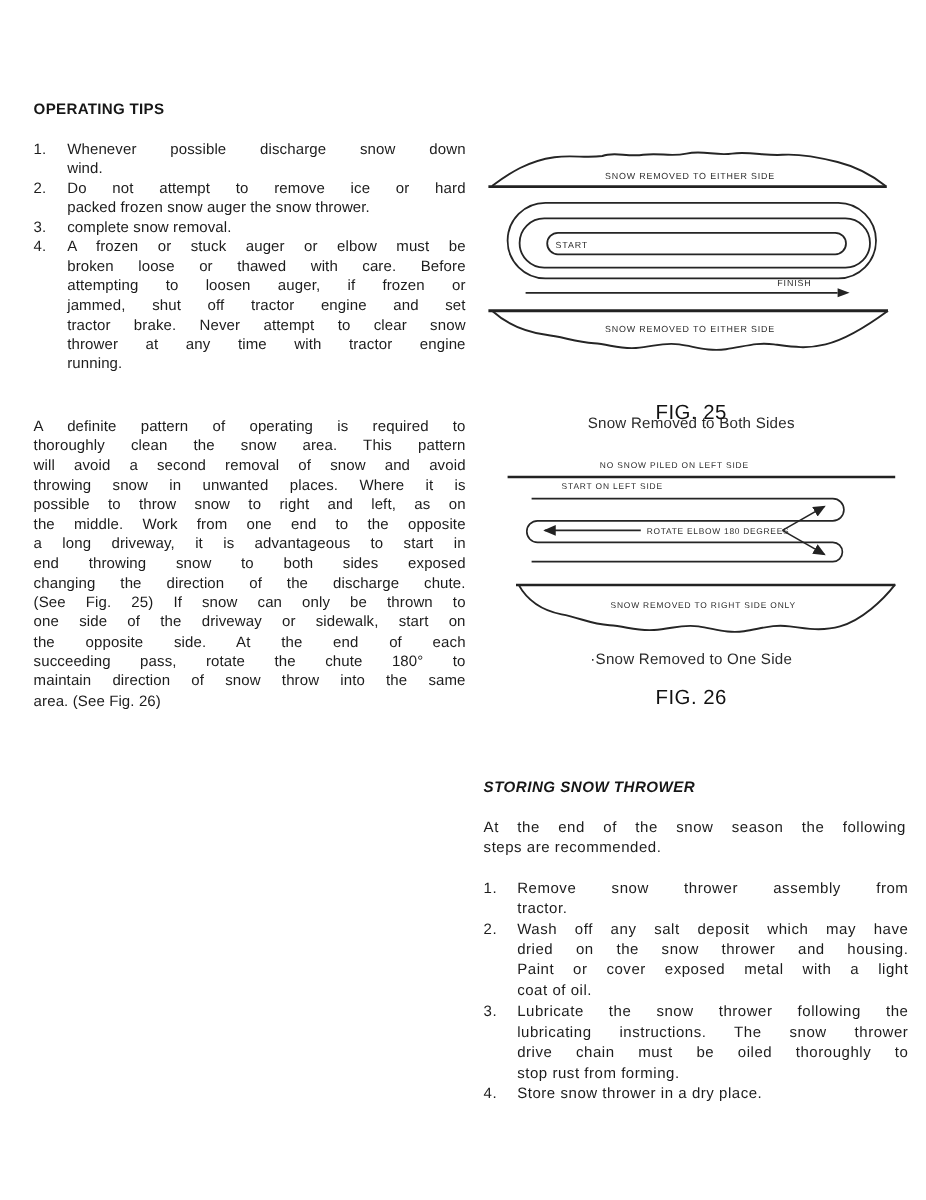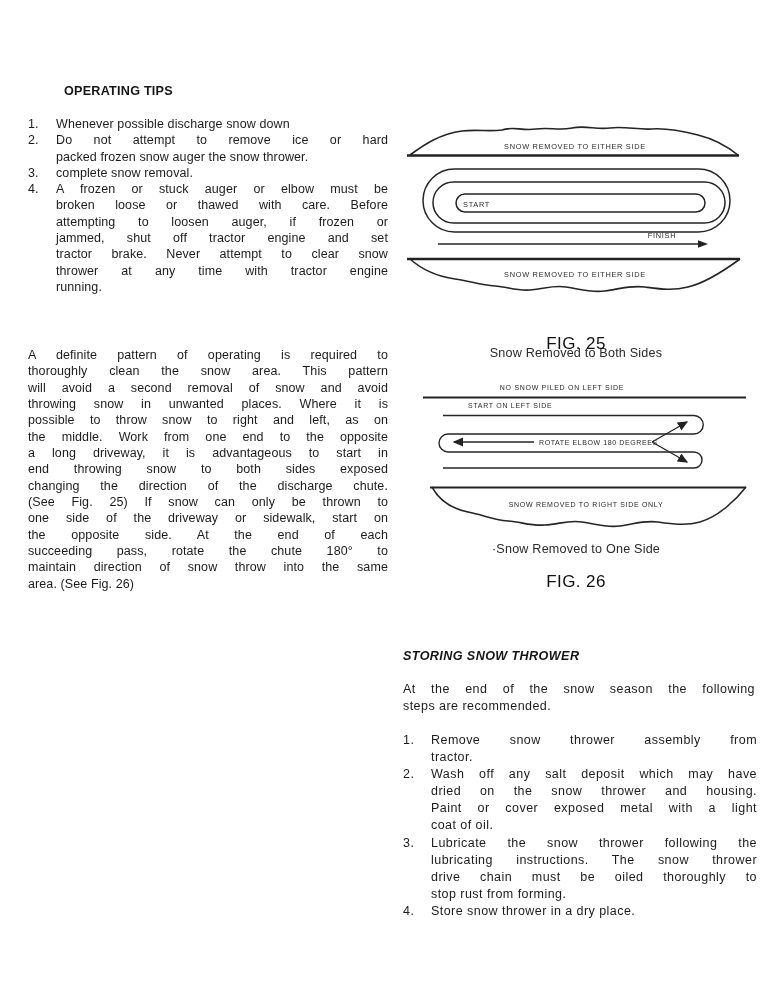--- a/index.html
+++ b/index.html
@@ -10,21 +10,21 @@
     color:#1c1c1c;
     position:relative;
     overflow:hidden;
   }
   .page { position:absolute; inset:0; }
 
   
   .section-heading {
     font-weight:bold; font-size:12.6px; letter-spacing:0.25px; color:#161616;
   }
-  #op-heading { position:absolute; left:28px; top:84px;margin-left:36px; }
+  #op-heading { position:absolute; left:28px; top:84px; }
   #storing-heading { position:absolute; left:403px; top:649px; letter-spacing:0.4px;font-style:italic; }
 
   
   .jline { text-align:justify; text-align-last:justify; min-height:1em; }
   .li-body .jline:last-child, .jlines .jline:last-child { text-align-last:left; }
 
   #tips {
     position:absolute; left:28px; top:116px; width:360px;
     font-size:12.5px; line-height:16.3px; letter-spacing:0.1px;
   }
@@ -74,20 +74,21 @@
 
 <div class="page">
 
   <div id="op-heading" class="section-heading">OPERATING TIPS</div>
 
   <div id="tips" class="num-list">
       <div class="list-item">
         <div class="li-num">1.</div>
         <div class="li-body">
           <div class="jline">Whenever possible discharge snow down</div>
+          <div class="jline">wind.</div>
         </div>
       </div>
       <div class="list-item">
         <div class="li-num">2.</div>
         <div class="li-body">
           <div class="jline">Do not attempt to remove ice or hard</div>
           <div class="jline">packed frozen snow auger the snow thrower.</div>
         </div>
       </div>
       <div class="list-item">

